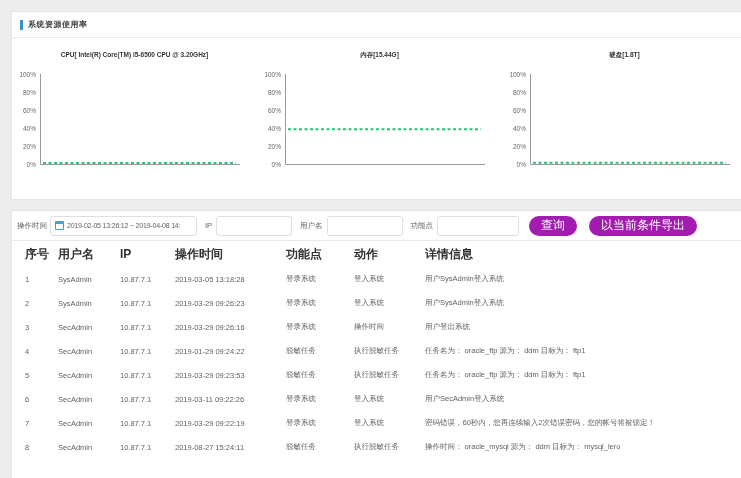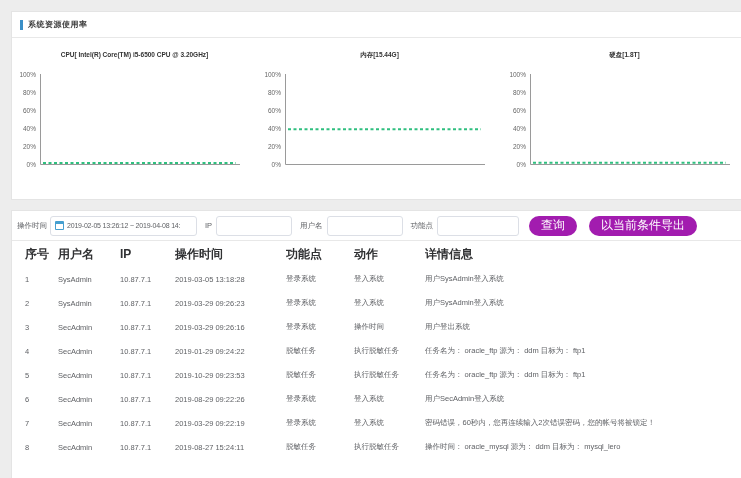--- a/index.html
+++ b/index.html
@@ -166,30 +166,30 @@
             <td>10.87.7.1</td>
             <td>2019-01-29 09:24:22</td>
             <td>脱敏任务</td>
             <td>执行脱敏任务</td>
             <td>任务名为： oracle_ftp 源为： ddm 目标为： ftp1</td>
           </tr>
           <tr>
             <td>5</td>
             <td>SecAdmin</td>
             <td>10.87.7.1</td>
-            <td>2019-10-29 09:23:53</td>
+            <td>2019-03-29 09:23:53</td>
             <td>脱敏任务</td>
             <td>执行脱敏任务</td>
             <td>任务名为： oracle_ftp 源为： ddm 目标为： ftp1</td>
           </tr>
           <tr>
             <td>6</td>
             <td>SecAdmin</td>
             <td>10.87.7.1</td>
-            <td>2019-08-29 09:22:26</td>
+            <td>2019-03-11 09:22:26</td>
             <td>登录系统</td>
             <td>登入系统</td>
             <td>用户SecAdmin登入系统</td>
           </tr>
           <tr>
             <td>7</td>
             <td>SecAdmin</td>
             <td>10.87.7.1</td>
             <td>2019-03-29 09:22:19</td>
             <td>登录系统</td>

